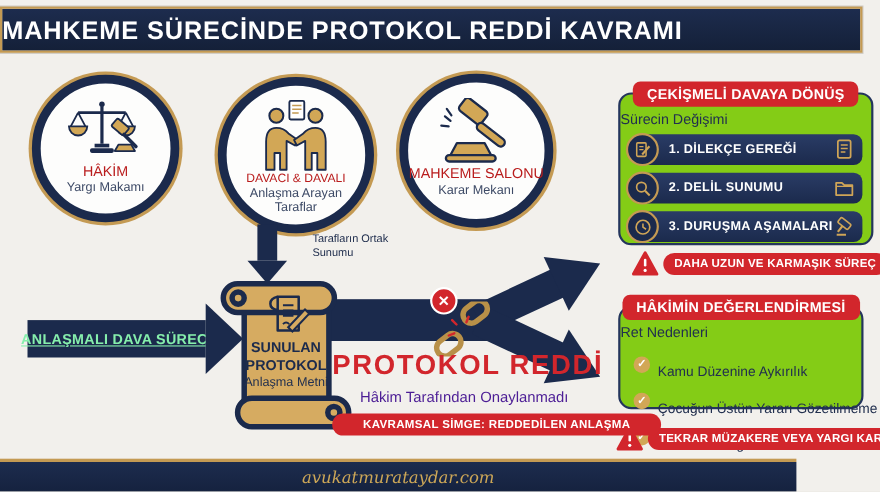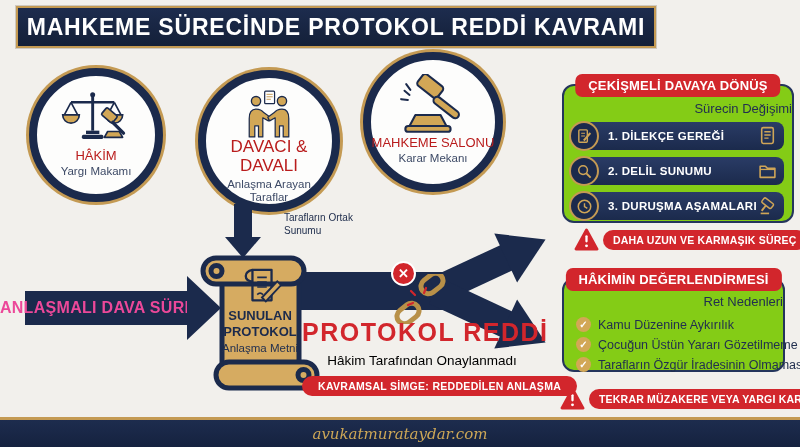--- a/index.html
+++ b/index.html
@@ -2,88 +2,88 @@
 <html><head>
 <meta charset="utf-8">
 <style>
   html,body{margin:0;padding:0;background:#e8e6e2;}
   *{box-sizing:border-box;}
   .canvas{position:relative;width:800px;height:447px;background:#f2f0ec;overflow:hidden;
           font-family:"Liberation Sans",sans-serif;color:#1b2a4c;}
   .abs{position:absolute;}
 
   
-  .header{left:16px;top:6px;width:640px;height:42px;background:linear-gradient(180deg,#1d2c4e,#142038);
-          border:2px solid #c49a53;box-shadow:0 0 0 1px #cfcac2;display:flex;align-items:center;justify-content:center;}
+  .header{left:0;top:6px;width:784px;height:42px;background:linear-gradient(180deg,#1d2c4e,#142038);
+          border:2px solid #c49a53;box-shadow:0 0 0 1px #cfcac2;display:flex;align-items:center;}
   .header h1{margin:0;font-size:23px;font-weight:bold;color:#ffffff;letter-spacing:.8px;white-space:nowrap;}
 
   
   .circle{border-radius:50%;background:#fdfdfc;border:8px solid #1b2a4c;box-shadow:0 0 0 3px #c49a53;
           display:flex;flex-direction:column;align-items:center;justify-content:flex-start;text-align:center;}
   .circle .ttl{font-weight:normal;font-size:13px;color:#b91c1c;line-height:1.1;}
   .circle .sub{font-size:11.5px;color:#3d4a66;line-height:1.15;margin-top:2px;}
 
   
   .dshaft{left:234px;top:204px;width:18px;height:33px;background:#1b2a4c;}
   .dhead{left:225px;top:237px;width:0;height:0;border-left:18px solid transparent;border-right:18px solid transparent;border-top:21px solid #1b2a4c;}
   .sub-label{left:284px;top:212px;width:100px;font-size:10px;color:#22304f;line-height:1.25;}
 
   
   .lshaft{left:25px;top:291px;width:162px;height:34px;background:#1b2a4c;display:flex;align-items:center;justify-content:center;}
-  .lshaft span{color:#ec4899;font-weight:bold;font-size:16px;letter-spacing:.3px;white-space:nowrap;}
+  .lshaft span{color:#86efac;font-weight:bold;font-size:13px;letter-spacing:.3px;white-space:nowrap;text-decoration:underline;}
   .lhead{left:187px;top:276px;width:0;height:0;border-top:32px solid transparent;border-bottom:32px solid transparent;border-left:34px solid #1b2a4c;}
 
   
   .scroll-wrap{left:197px;top:254px;width:126px;height:138px;z-index:3;}
   .scroll-icon{left:239px;top:266px;z-index:4;}
   .scroll-title{left:205px;top:308px;width:110px;text-align:center;font-weight:bold;font-size:13px;line-height:1.2;color:#1b2a4c;z-index:4;}
   .scroll-sub{left:205px;top:342px;width:110px;text-align:center;font-size:11.5px;color:#22304f;z-index:4;}
 
   
   .fork{left:300px;top:228px;z-index:1;}
   .chain{left:394px;top:274px;z-index:4;}
   .xcircle{left:391px;top:261px;width:25px;height:25px;border-radius:50%;background:#d2262c;border:2px solid #fff;
            color:#fff;font-weight:bold;font-size:13px;display:flex;align-items:center;justify-content:center;z-index:5;}
 
   
   .rej{left:302px;top:318px;width:240px;text-align:center;z-index:4;}
   .rej .big{color:#d2262c;font-weight:bold;font-size:25px;letter-spacing:1.5px;white-space:nowrap;}
-  .rej .mid{color:#000000;font-size:13.5px;margin-top:6px;white-space:nowrap;}
+  .rej .mid{color:#4c1d95;font-size:13.5px;margin-top:6px;white-space:nowrap;}
   .rej .pill{display:inline-block;margin-top:8px;background:#d2262c;color:#fff;font-weight:bold;font-size:10.5px;
-             letter-spacing:.3px;padding:4px 16px;border-radius:12px;white-space:nowrap;}
+             letter-spacing:.3px;padding:4px 28px;border-radius:12px;white-space:nowrap;}
 
   
   .panel{background:#84cc16;border:2px solid #24355c;border-radius:12px;}
   .panel1{left:562px;top:84px;width:232px;height:139px;}
   .panel2{left:562px;top:278px;width:223px;height:94px;}
   .badge{position:absolute;left:50%;top:-12px;transform:translateX(-50%);background:#d2262c;color:#fff;
          font-weight:bold;font-size:13px;letter-spacing:.2px;padding:4px 13px;border-radius:7px;white-space:nowrap;}
-  .psub{text-align:right;font-size:13px;color:#22304f;font-weight:500;margin-top:15px;}
+  .psub{text-align:left;font-size:13px;color:#22304f;font-weight:500;margin-top:15px;}
   .step{position:absolute;left:14px;right:8px;height:28px;padding-left:35px;}
   .step .pillrow{position:absolute;left:0;right:0;top:0;bottom:0;background:linear-gradient(180deg,#2a3c66,#1b2a4c);
                  border-radius:8px;display:flex;align-items:center;}
   .step .pillrow span{color:#fff;font-weight:bold;font-size:11.5px;letter-spacing:.3px;padding-left:30px;white-space:nowrap;}
   .step .lcirc{position:absolute;left:-9px;top:-1px;width:30px;height:30px;border-radius:50%;background:#1b2a4c;
                border:2px solid #c49a53;display:flex;align-items:center;justify-content:center;z-index:2;}
   .step .ricon{position:absolute;right:7px;top:4px;}
   .s1{top:36px;} .s2{top:71px;} .s3{top:106px;}
 
   .warn{display:flex;align-items:center;gap:4px;}
   .warn1{left:574px;top:228px;} .warn2{left:560px;top:387px;}
   .warn .wpill{background:#d2262c;color:#fff;font-weight:bold;font-size:10.5px;letter-spacing:.2px;
                padding:4px 10px;border-radius:12px;white-space:nowrap;}
 
   .reasons{margin:8px 0 0 12px;}
   .reason{display:flex;align-items:center;gap:7px;margin-bottom:5px;}
   .reason .chk{width:15px;height:15px;border-radius:50%;background:#d2a756;color:#fff;font-size:10px;font-weight:bold;
                display:flex;align-items:center;justify-content:center;flex:0 0 15px;}
-  .reason .txt{font-size:12.5px;color:#22304f;white-space:nowrap;}
-
-  
-  .footer{left:0;top:417px;width:800px;height:30px;background:linear-gradient(180deg,#1d2c4e,#15223f);
+  .reason .txt{font-size:12.5px;color:#22304f;white-space:nowrap;margin-top:14px;}
+
+  
+  .footer{left:0;top:417px;width:724px;height:30px;background:linear-gradient(180deg,#1d2c4e,#15223f);
           border-top:3px solid #c49a53;display:flex;align-items:center;justify-content:center;}
   .footer span{color:#cda757;font-family:"DejaVu Serif",serif;font-style:italic;font-size:15px;}
 </style>
 </head>
 <body>
 
 <div class="canvas">
 
   <div class="abs header">
     <h1>MAHKEME SÜRECİNDE PROTOKOL REDDİ KAVRAMI</h1>
@@ -110,25 +110,25 @@
 
   <div class="abs circle" style="left:198px;top:70px;width:142px;height:142px;padding-top:12px;">
     <svg width="86" height="66" viewBox="0 0 92 78">
       <rect x="39" y="2" width="16" height="20" rx="1.5" fill="#ffffff" stroke="#1b2a4c" stroke-width="2"></rect>
       <path d="M42 7 h10 M42 11 h10 M42 15 h7" stroke="#c49a53" stroke-width="1.6"></path>
       <circle cx="25" cy="18" r="7.5" fill="#d2a756" stroke="#1b2a4c" stroke-width="2.2"></circle>
       <circle cx="67" cy="18" r="7.5" fill="#d2a756" stroke="#1b2a4c" stroke-width="2.2"></circle>
       <path d="M14 76 V46 Q14 31 25 31 Q33 31 38 37 L48 44 L45 50 L36 45 V76 H29 V58 H23 V76 Z" fill="#d2a756" stroke="#1b2a4c" stroke-width="2" stroke-linejoin="round"></path>
       <path d="M78 76 V46 Q78 31 67 31 Q59 31 54 37 L44 44 L47 50 L56 45 V76 H63 V58 H69 V76 Z" fill="#d2a756" stroke="#1b2a4c" stroke-width="2" stroke-linejoin="round"></path>
     </svg>
-    <div class="ttl" style="font-size:17px;">DAVACI &amp; DAVALI</div>
+    <div class="ttl" style="font-size:11px;">DAVACI &amp; DAVALI</div>
     <div class="sub" style="width:100px;">Anlaşma Arayan Taraflar</div>
   </div>
 
-  <div class="abs circle" style="left:363px;top:52px;width:140px;height:140px;padding-top:14px;">
+  <div class="abs circle" style="left:363px;top:67px;width:140px;height:140px;padding-top:14px;">
     <svg width="78" height="62" viewBox="0 0 84 74">
       <path d="M8 20 L14 25 M4 30 L12 31 M10 12 L15 19" stroke="#1b2a4c" stroke-width="2.4" stroke-linecap="round"></path>
       <rect x="24" y="6" width="30" height="17" rx="4" transform="rotate(38 39 14)" fill="#d2a756" stroke="#1b2a4c" stroke-width="2.5"></rect>
       <rect x="42" y="28" width="36" height="9" rx="4.5" transform="rotate(38 48 33)" fill="#d2a756" stroke="#1b2a4c" stroke-width="2.5"></rect>
       <path d="M14 62 h44 l-7 -13 h-30 z" fill="#d2a756" stroke="#1b2a4c" stroke-width="2.5" stroke-linejoin="round"></path>
       <rect x="9" y="62" width="54" height="7" rx="3.5" fill="#d2a756" stroke="#1b2a4c" stroke-width="2.5"></rect>
     </svg>
     <div class="ttl">MAHKEME SALONU</div>
     <div class="sub">Karar Mekanı</div>
   </div>

